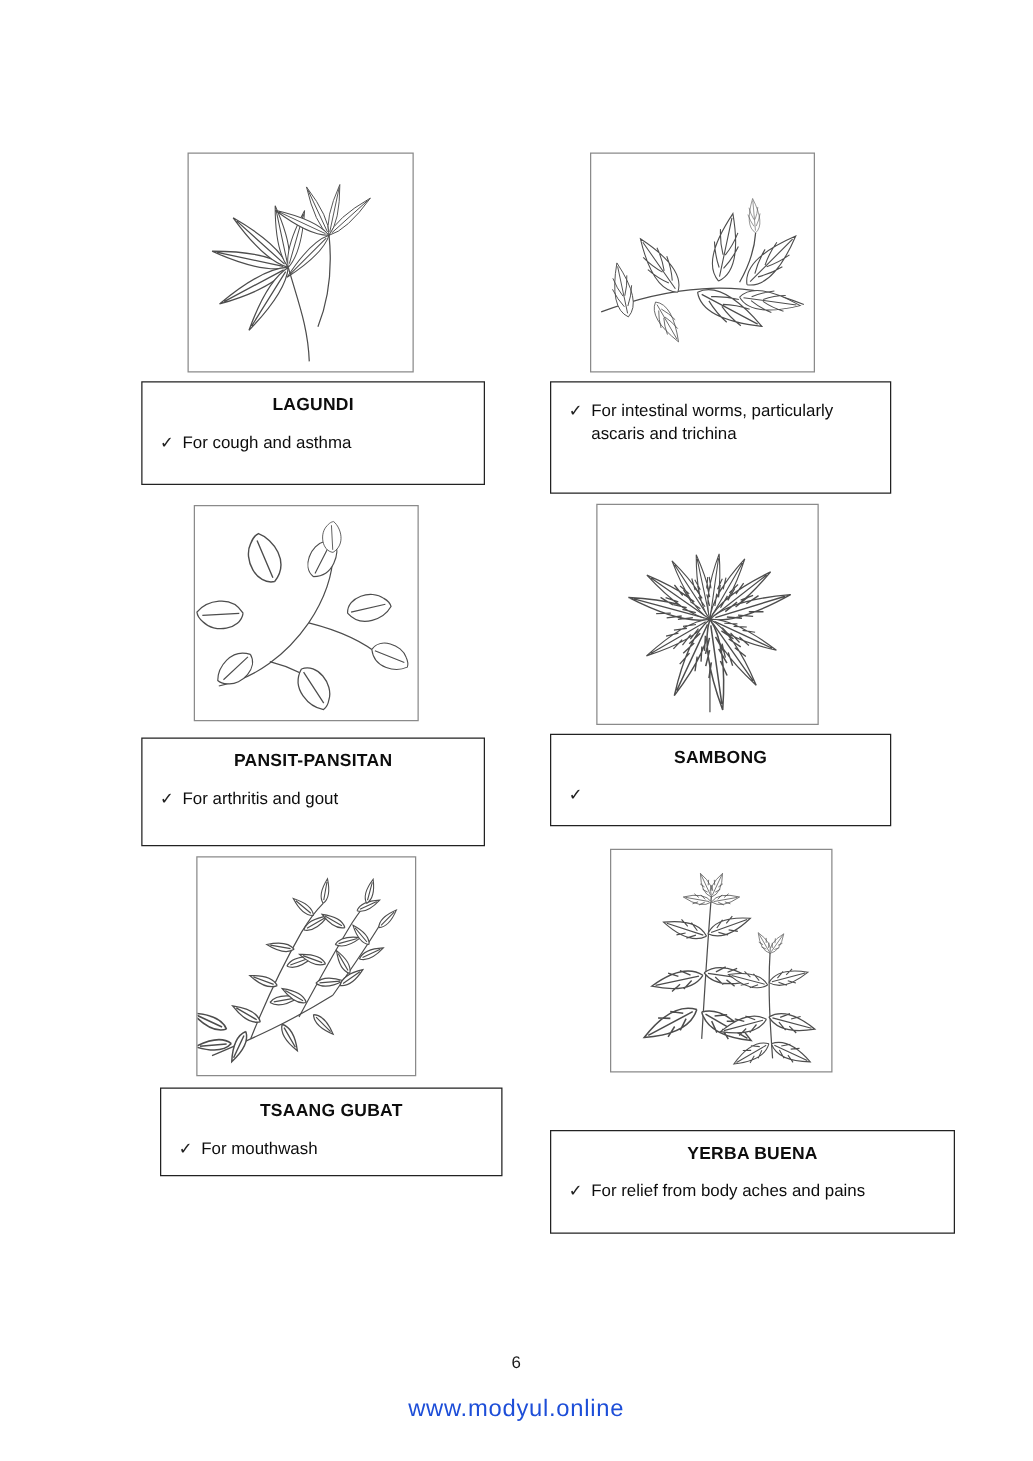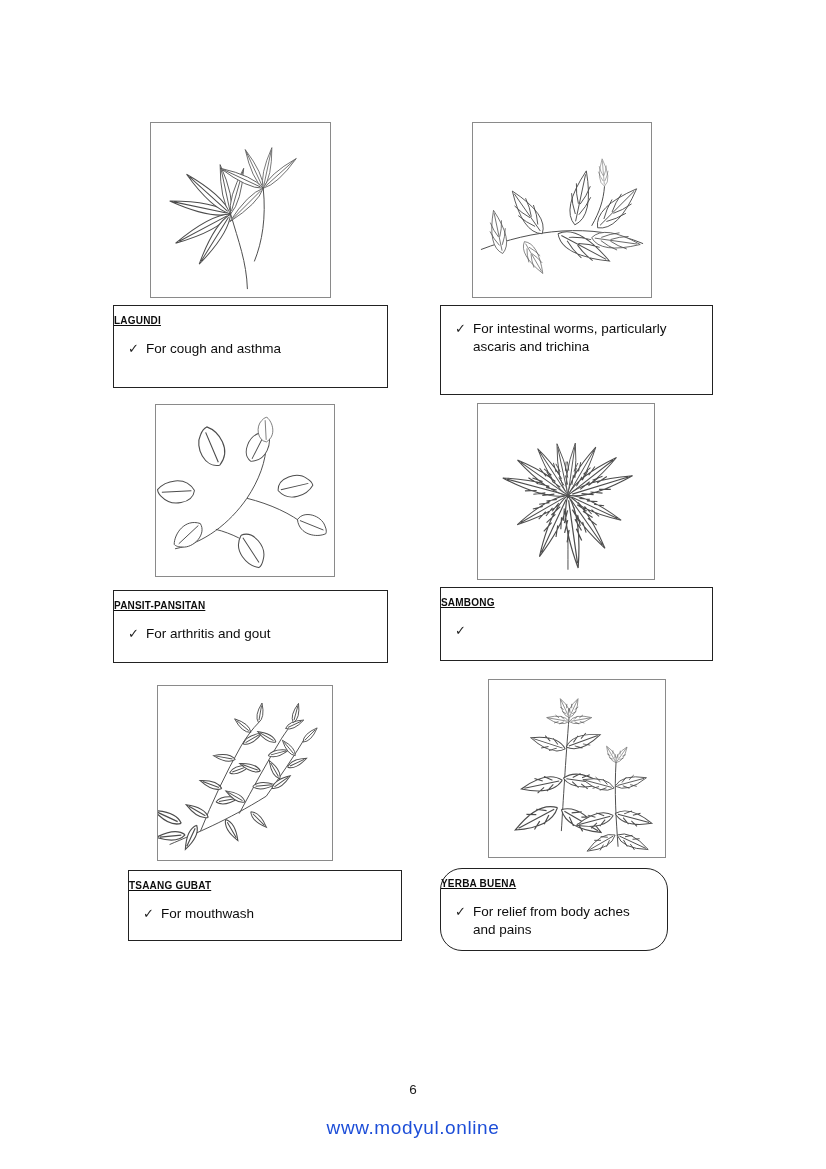--- a/index.html
+++ b/index.html
@@ -10,22 +10,22 @@
   .frame{
     position:absolute;box-sizing:border-box;
     border:1px solid #8a8a8a;background:#fff;
   }
   .frame svg{display:block;width:100%;height:100%;}
   .infobox{
     position:absolute;box-sizing:border-box;
     border:1px solid #222;background:#fff;
   }
   .plant-title{
-    font-weight:bold;font-size:10px;
-    margin-top:9px;letter-spacing:.2px;color:#0d0d0d;text-decoration:underline;
+    text-align:center;font-weight:bold;font-size:14px;
+    margin-top:9px;letter-spacing:.2px;color:#0d0d0d;
   }
   .use-line{
     display:flex;align-items:flex-start;
     margin-top:14px;padding:0 16px 0 14px;
     font-size:13.5px;line-height:1.32;color:#0d0d0d;
   }
   .check{flex:0 0 18px;width:18px;font-size:13px;color:#222;}
   .use-text{flex:1;}
   .page-number{
     position:absolute;left:0;top:1082px;width:100%;
@@ -38,24 +38,24 @@
   
   .f-lagundi {left:150px;top:122px;width:181px;height:176px;}
   .f-niyog   {left:472px;top:122px;width:180px;height:176px;}
   .f-pansit  {left:155px;top:404px;width:180px;height:173px;}
   .f-sambong {left:477px;top:403px;width:178px;height:177px;}
   .f-tsaang  {left:157px;top:685px;width:176px;height:176px;}
   .f-yerba   {left:488px;top:679px;width:178px;height:179px;}
   
   .b-lagundi {left:113px;top:305px;width:275px;height:83px;}
   .b-niyog   {left:440px;top:305px;width:273px;height:90px;}
-  .b-pansit  {left:113px;top:590px;width:275px;height:73px;}
+  .b-pansit  {left:113px;top:590px;width:275px;height:87px;}
   .b-sambong {left:440px;top:587px;width:273px;height:74px;}
   .b-tsaang  {left:118px;top:870px;width:274px;height:71px;margin-left:10px;}
-  .b-yerba   {left:440px;top:868px;width:228px;height:83px;border-radius:22px;}
+  .b-yerba   {left:440px;top:904px;width:324px;height:83px;}
 </style>
 </head>
 <body>
 
 <svg width="0" height="0" style="position:absolute" aria-hidden="true">
   <defs>
     <path id="leafN" d="M0 0Q18 -9 60 0Q18 9 0 0M4 0L56 0"></path>
     <path id="leafV" d="M0 0Q18 -9 60 0Q18 9 0 0M4 0L56 0M12 -2L22 -6M20 -3L30 -7M28 -3L38 -6M12 2L22 6M20 3L30 7M28 3L38 6"></path>
     <path id="leafB" d="M0 0Q14 -19 62 0Q14 19 0 0M4 0L58 0M12 -2Q22 -8 34 -11M12 2Q22 8 34 11M24 -1Q34 -6 46 -8M24 1Q34 6 46 8"></path>
     <path id="leafH" d="M0 0C3 -13 24 -14 32 -4C36 0 36 3 36 4C28 12 8 16 0 0M3 0L32 1"></path>

